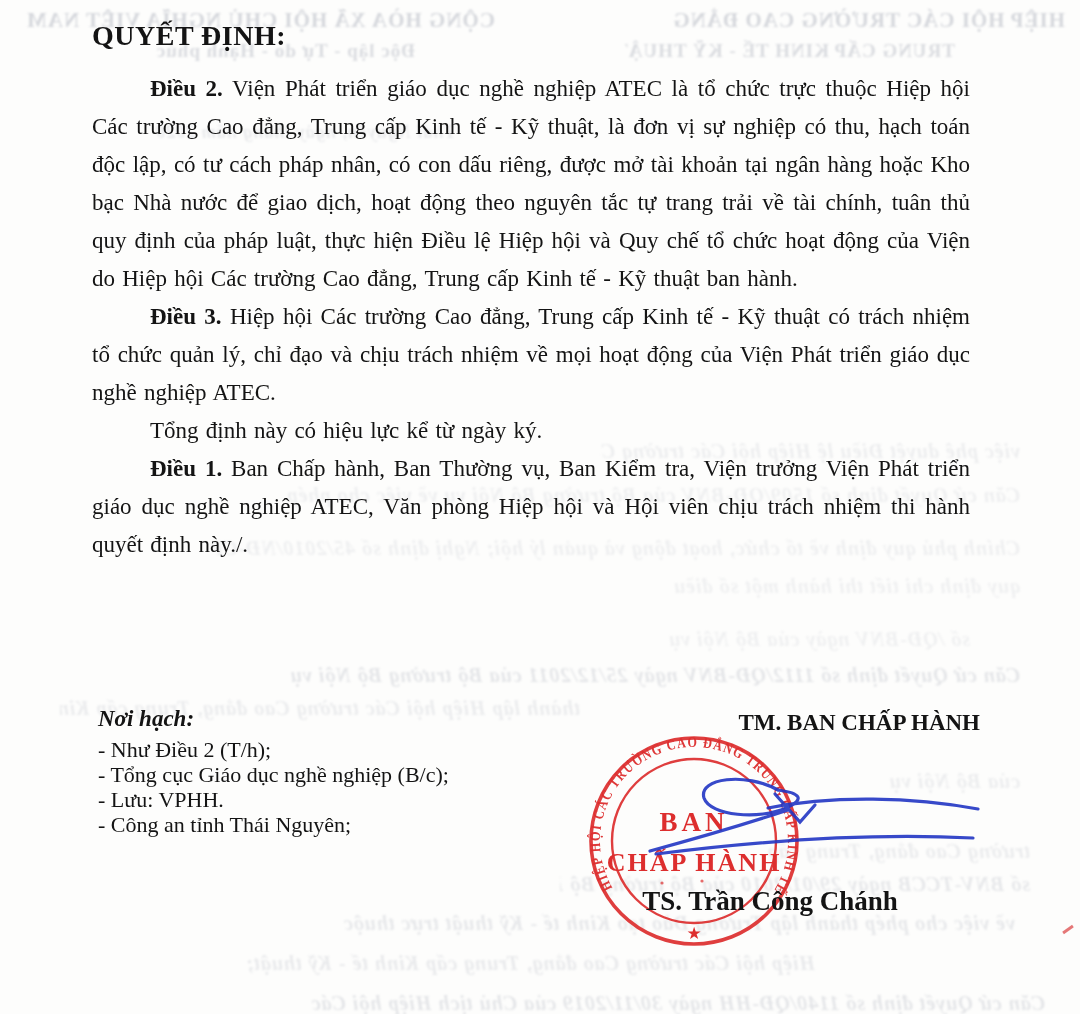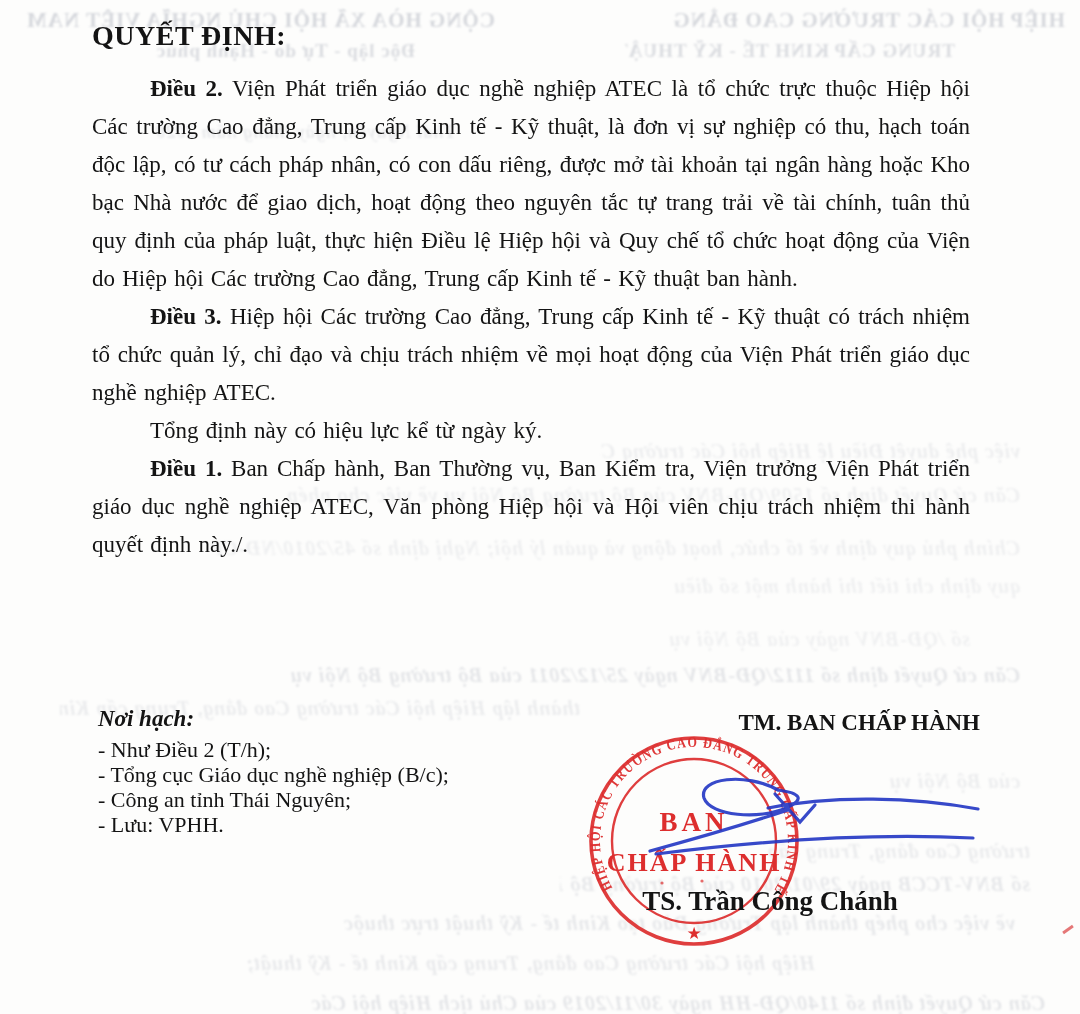--- a/index.html
+++ b/index.html
@@ -76,22 +76,22 @@
     <p><b class="lead">Điều 2.</b> <span>Viện Phát triển giáo dục nghề nghiệp ATEC là tổ chức trực thuộc Hiệp hội Các trường Cao đẳng, Trung cấp Kinh tế - Kỹ thuật, là đơn vị sự nghiệp có thu, hạch toán độc lập, có tư cách pháp nhân, có con dấu riêng, được mở tài khoản tại ngân hàng hoặc Kho bạc Nhà nước để giao dịch, hoạt động theo nguyên tắc tự trang trải về tài chính, tuân thủ quy định của pháp luật, thực hiện Điều lệ Hiệp hội và Quy chế tổ chức hoạt động của Viện do Hiệp hội Các trường Cao đẳng, Trung cấp Kinh tế - Kỹ thuật ban hành.</span></p>
     <p><b class="lead">Điều 3.</b> <span>Hiệp hội Các trường Cao đẳng, Trung cấp Kinh tế - Kỹ thuật có trách nhiệm tổ chức quản lý, chỉ đạo và chịu trách nhiệm về mọi hoạt động của Viện Phát triển giáo dục nghề nghiệp ATEC.</span></p>
     <p><b class="lead"></b><span>Tổng định này có hiệu lực kể từ ngày ký.</span></p>
     <p><b class="lead">Điều 1.</b> <span>Ban Chấp hành, Ban Thường vụ, Ban Kiểm tra, Viện trưởng Viện Phát triển giáo dục nghề nghiệp ATEC, Văn phòng Hiệp hội và Hội viên chịu trách nhiệm thi hành quyết định này./.</span></p>
   </div>
 
   <div class="recipients">
     <div class="rec-heading">Nơi hạch:</div>
     <div class="rec-item">- Như Điều 2 (T/h);</div>
     <div class="rec-item">- Tổng cục Giáo dục nghề nghiệp (B/c);</div>
+    <div class="rec-item">- Lưu: VPHH.</div>
     <div class="rec-item">- Công an tỉnh Thái Nguyên;</div>
-    <div class="rec-item">- Lưu: VPHH.</div>
   </div>
 
   <div class="sign-block">
     <div>TM. BAN CHẤP HÀNH</div>
   </div>
   <div class="signer">TS. Trần Công Chánh</div>
 
   <svg class="stamp-svg" width="220" height="220" viewBox="0 0 220 220">
     <g fill="none" stroke="#dd2e2e" opacity="0.92">
       <circle cx="110" cy="110" r="103" stroke-width="3.6"></circle>

